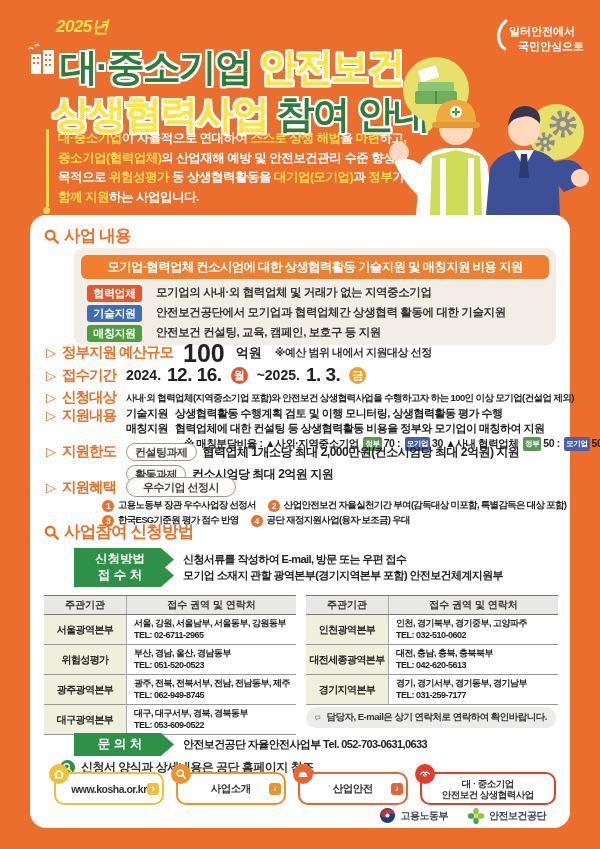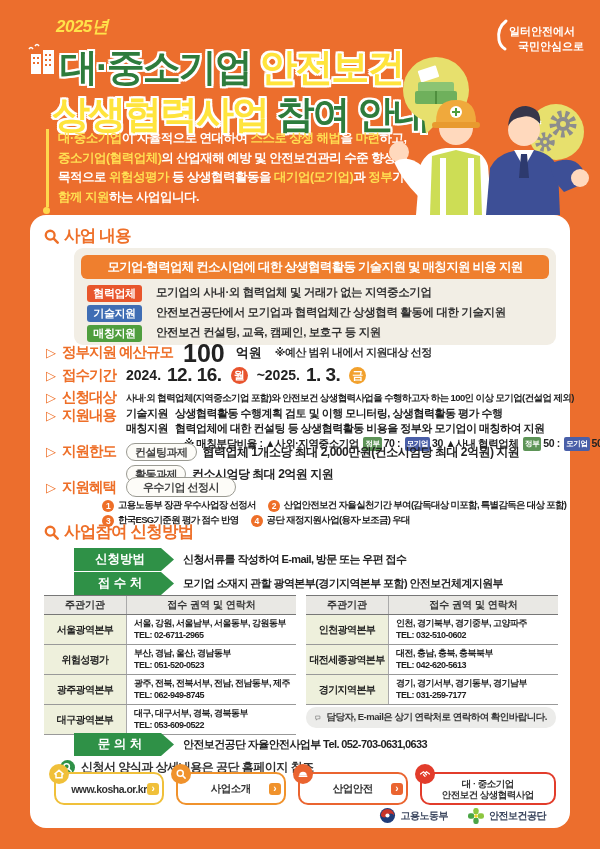--- a/index.html
+++ b/index.html
@@ -292,21 +292,21 @@
         <circle cx="7" cy="7" r="5" stroke="#ee6f28" stroke-width="2.6" fill="none"></circle>
         <line x1="11" y1="11" x2="15.5" y2="15.5" stroke="#ee6f28" stroke-width="2.8" stroke-linecap="round"></line>
       </svg>
       <span>사업참여 신청방법</span>
     </div>
 
     <div class="brow" style="top:333px">
       <span class="gbadge">신청방법</span>
       <span class="btext">신청서류를 작성하여 E-mail, 방문 또는 우편 접수</span>
     </div>
-    <div class="brow" style="top:357px">
+    <div class="brow" style="top:349px">
       <span class="gbadge">접 수 처</span>
       <span class="btext">모기업 소재지 관할 광역본부(경기지역본부 포함) 안전보건체계지원부</span>
     </div>
 
     <div class="otable" id="table-left">
       <div class="hd">
         <div class="c1">주관기관</div>
         <div class="c2">접수 권역 및 연락처</div>
       </div>
       <div class="row">

